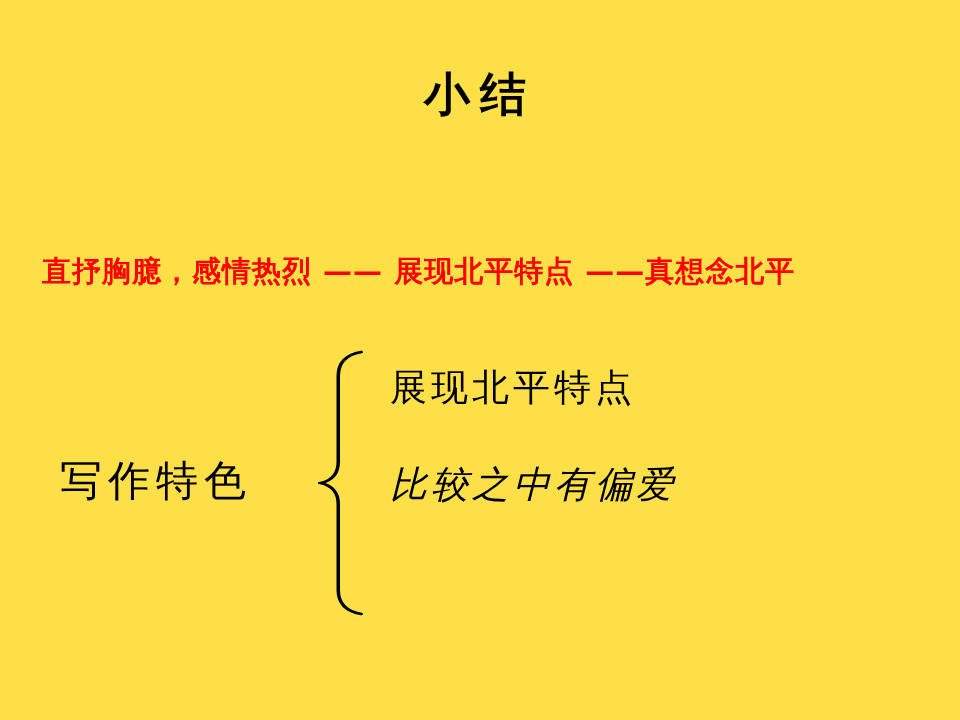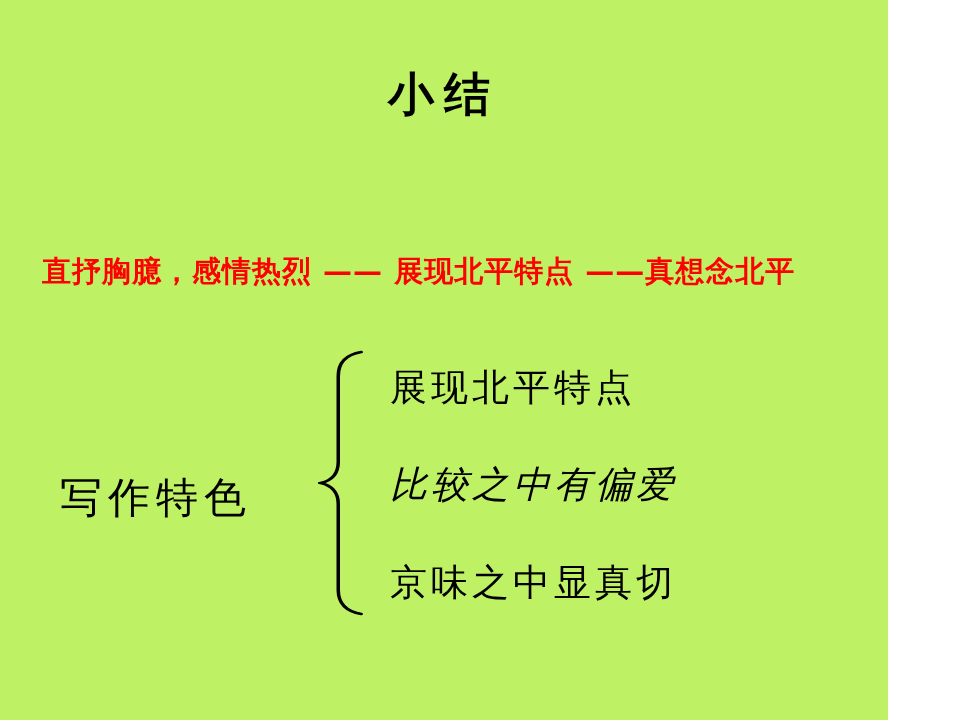--- a/index.html
+++ b/index.html
@@ -2,23 +2,23 @@
 <html><head>
 <meta charset="utf-8">
 <style>
   html, body {
     margin: 0;
     padding: 0;
     background: #ffffff;
   }
   .slide {
     position: relative;
-    width: 888px;
+    width: 960px;
     height: 720px;
-    background: #bef264;
+    background: #fde047;
     overflow: hidden;
     font-family: "DejaVu Sans", sans-serif;
     color: #000000;
   }
   .slide-title {
     position: absolute;
     top: 64px;
     left: 0;
     width: 100%;
     text-align: center;
@@ -36,21 +36,21 @@
     font-size: 29px;
     font-weight: bold;
     color: #ff0000;
     white-space: nowrap;
     letter-spacing: 1px;
     font-family: "DejaVu Serif", serif;
     margin-left: 28px;
   }
   .left-label {
     position: absolute;
-    top: 470px;
+    top: 453px;
     left: 60px;
     font-size: 42px;
     color: #000000;
     letter-spacing: 6px;
     font-family: "DejaVu Serif", serif;
   }
   .brace-wrap {
     position: absolute;
     top: 350px;
     left: 318px;
@@ -89,15 +89,14 @@
   <div class="brace-wrap">
     <svg viewBox="0 0 40 266" preserveAspectRatio="none">
       <path d="M32,2 Q15,6 15,26 L15,112 Q15,129 2,133 Q15,137 15,154 L15,240 Q15,260 32,264" fill="none" stroke="#000000" stroke-width="2.6" stroke-linecap="round"></path>
     </svg>
   </div>
 
   <div class="brace-item item-0">展现北平特点</div>
 
   <div class="brace-item item-1">比较之中有偏爱</div>
 
-  <div class="brace-item item-2">京味之中显真切</div>
 
 </div>
 
 </body></html>

